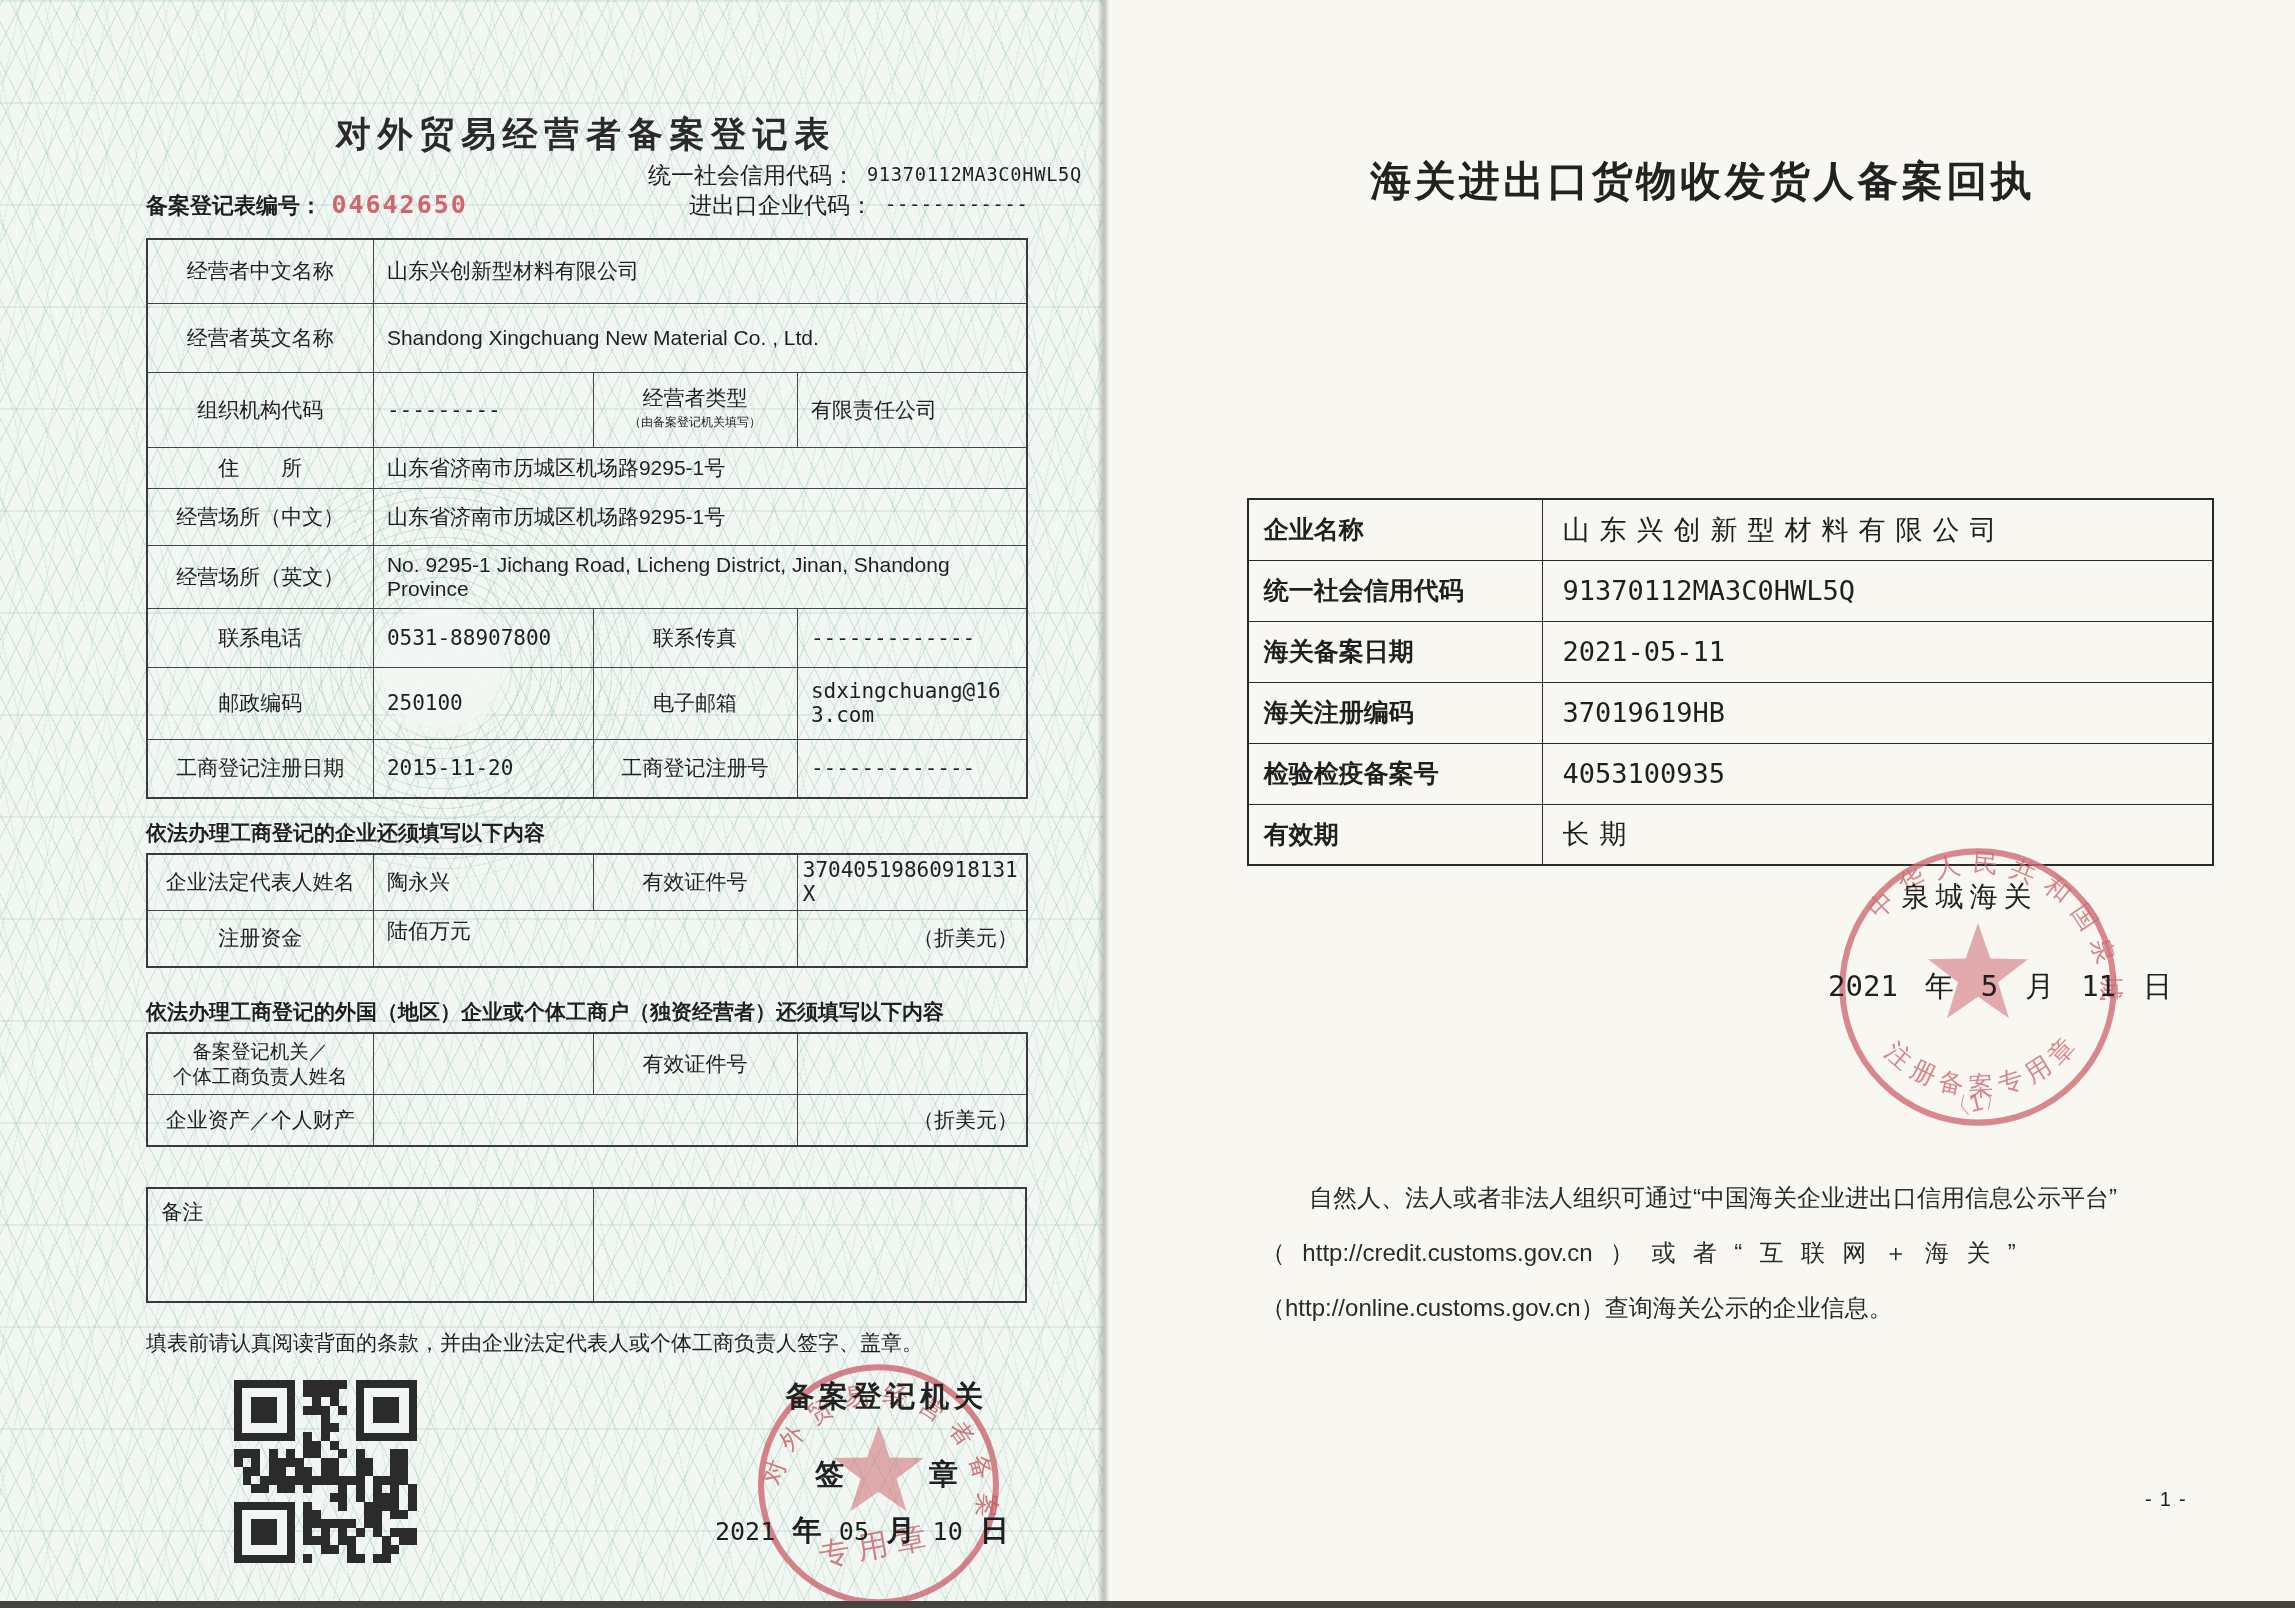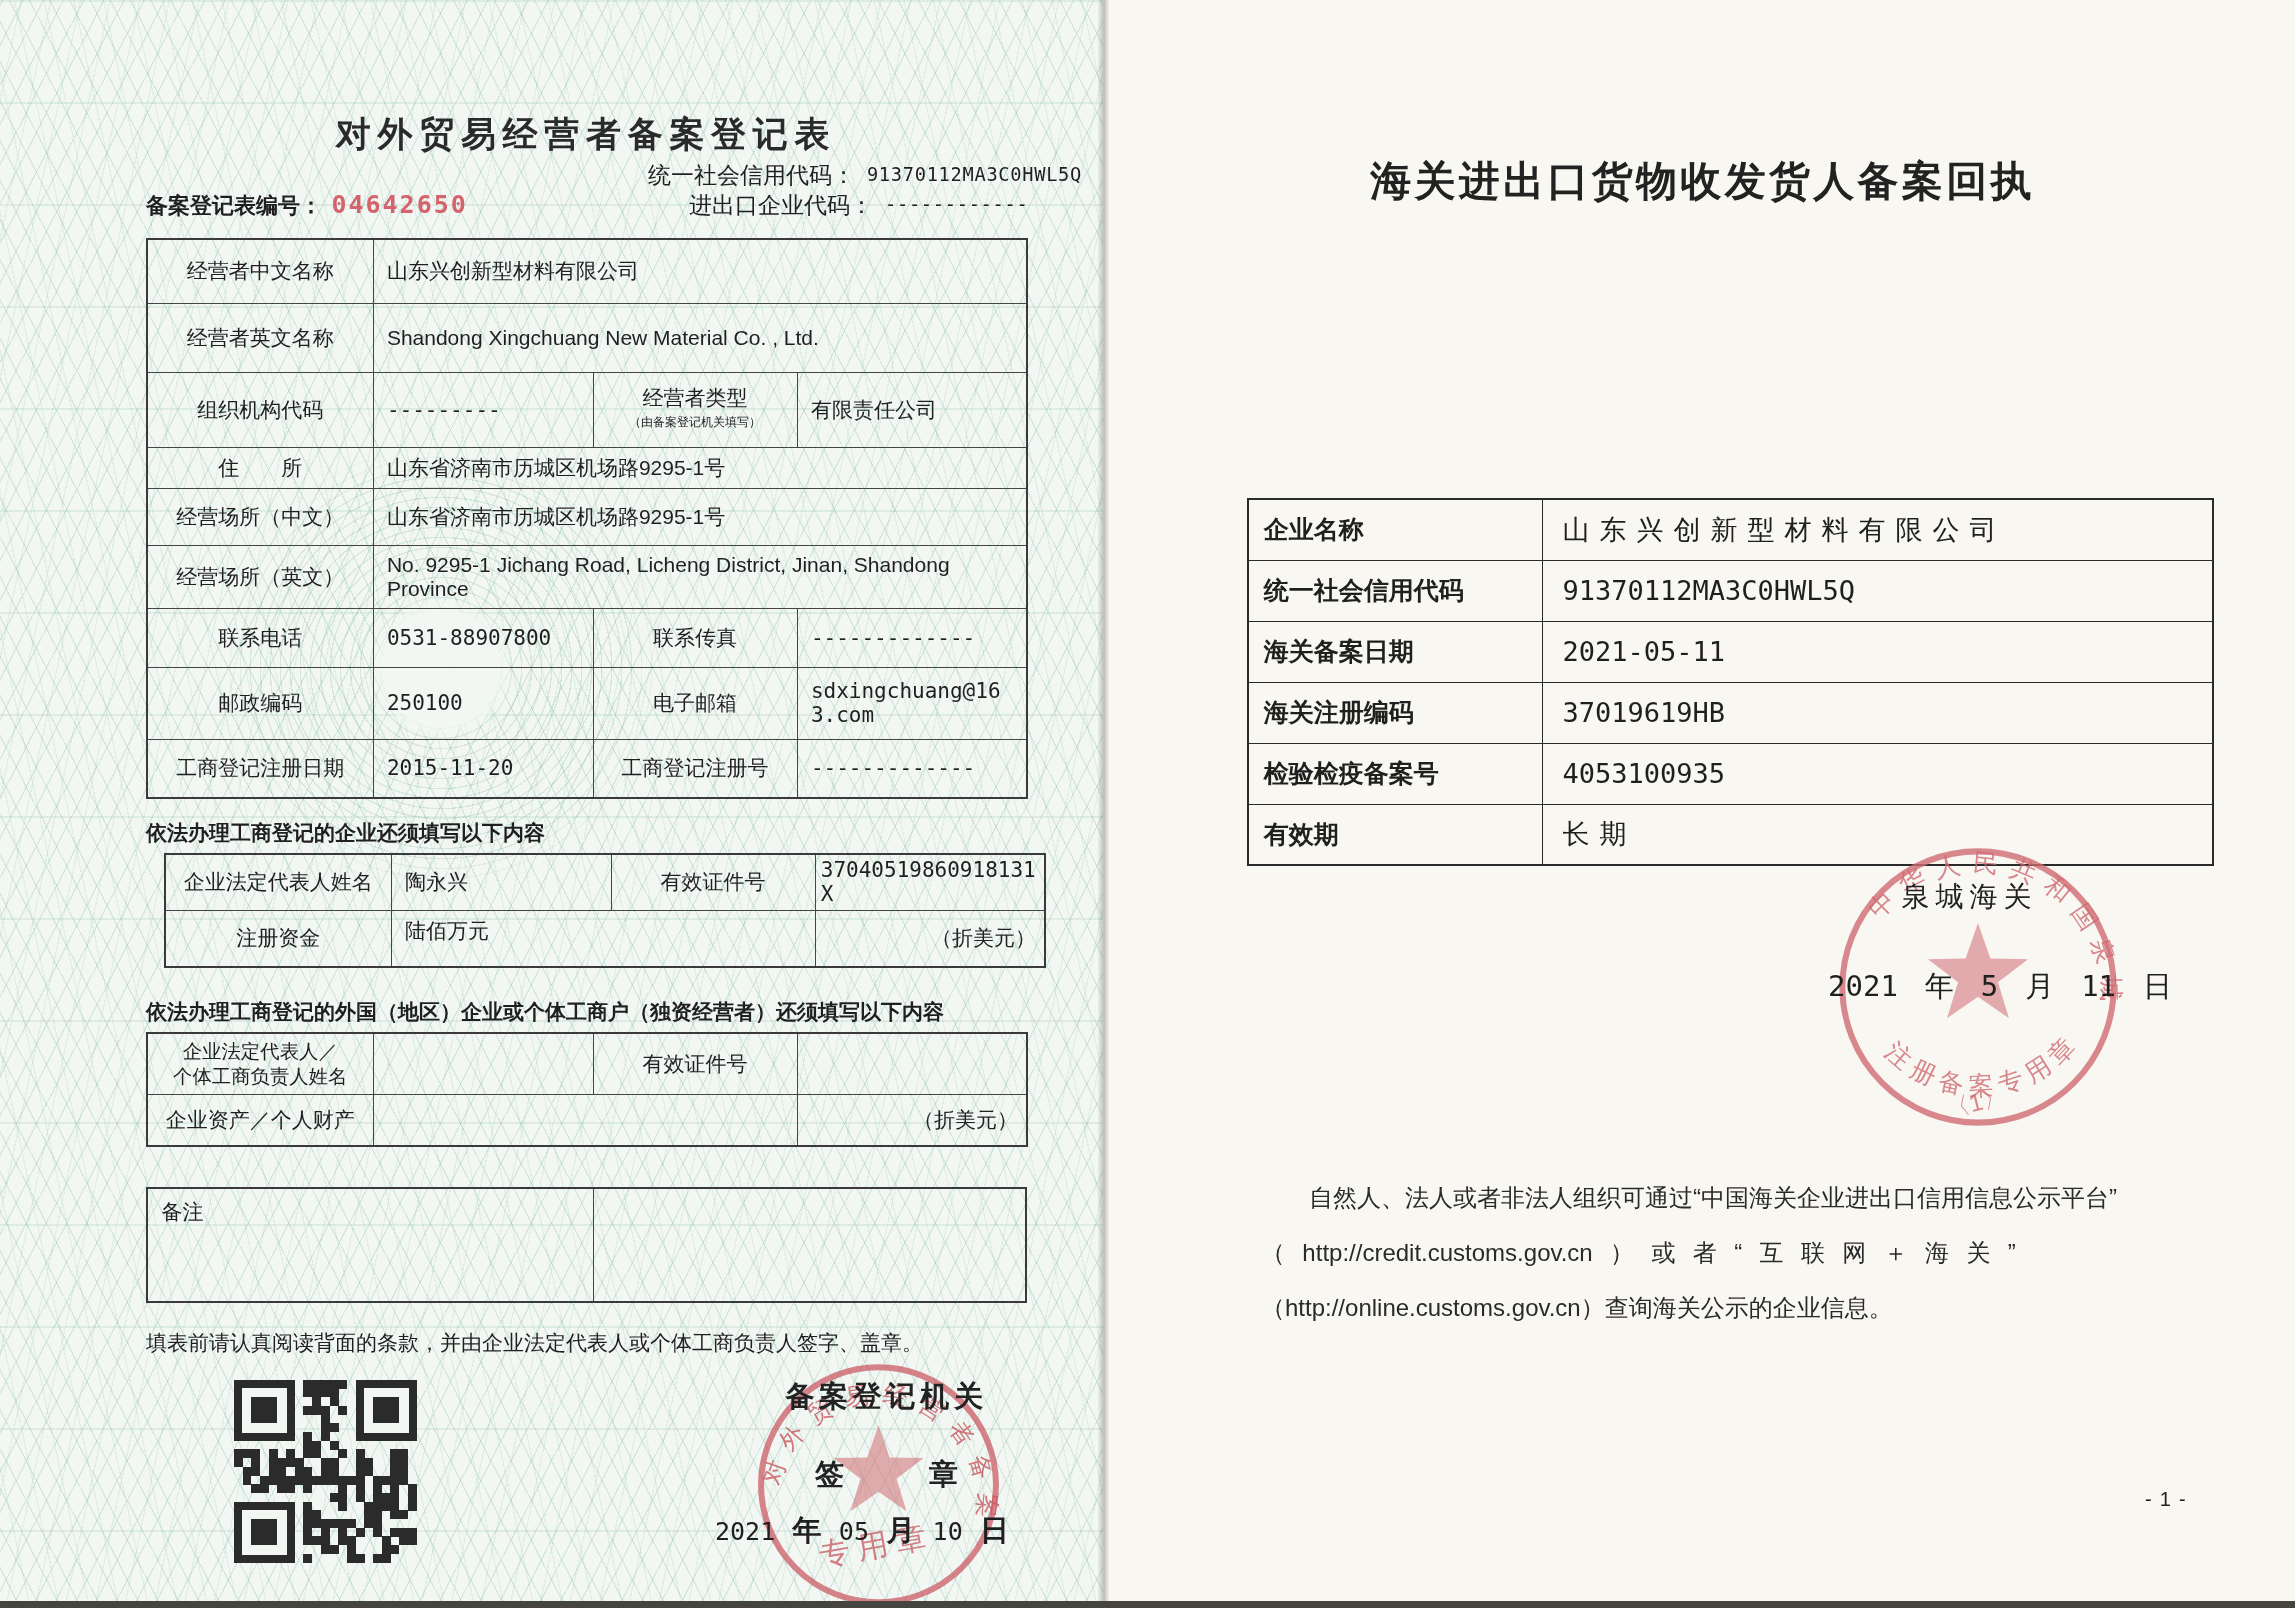--- a/index.html
+++ b/index.html
@@ -156,21 +156,21 @@
         <td class="lbl">工商登记注册日期</td>
         <td class="val val-mono">2015-11-20</td>
         <td class="lbl">工商登记注册号</td>
         <td class="val val-mono">-------------</td>
       </tr>
     </tbody>
       </table>
 
     <div class="abs section-heading" style="left:146px;top:819px;">依法办理工商登记的企业还须填写以下内容</div>
 
-    <table class="ftable" style="left:164px;top:853px;width:880px;">
+    <table class="ftable" style="left:146px;top:853px;width:880px;">
       <colgroup>
           <col style="width:226px">
           <col style="width:220px">
           <col style="width:204px">
           <col style="width:230px">
         </colgroup>
       <tbody>
           <tr style="height:56px">
         <td class="lbl">企业法定代表人姓名</td>
         <td class="val">陶永兴</td>
@@ -190,21 +190,21 @@
     <table class="ftable" style="left:146px;top:1032px;width:880px;">
       <colgroup>
           <col style="width:226px">
           <col style="width:220px">
           <col style="width:204px">
           <col style="width:230px">
         </colgroup>
       <tbody>
           <tr style="height:61px">
         <td class="lbl two-line" style="font-size:19.4px">
-          <div>企业法定代表人／</div>
+          <div>备案登记机关／</div>
           <div>个体工商负责人姓名</div>
         </td>
         <td class="val"></td>
         <td class="lbl">有效证件号</td>
         <td class="val"></td>
       </tr>
       <tr style="height:52px">
         <td class="lbl">企业资产／个人财产</td>
         <td class="val" colspan="2"></td>
         <td class="note-cell">（折美元）</td>

